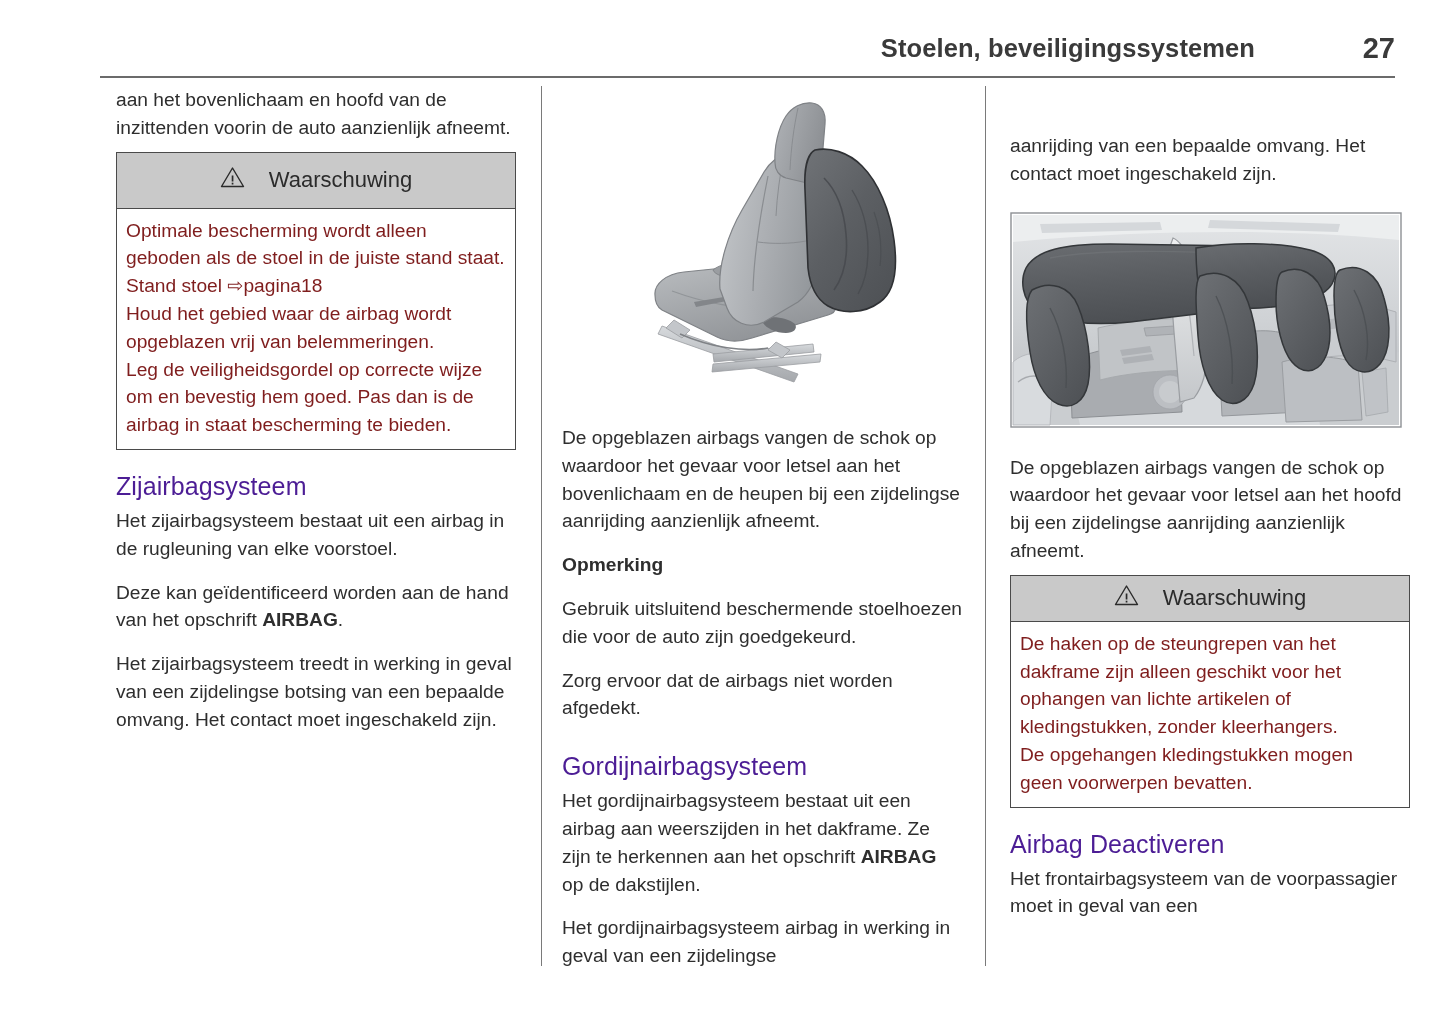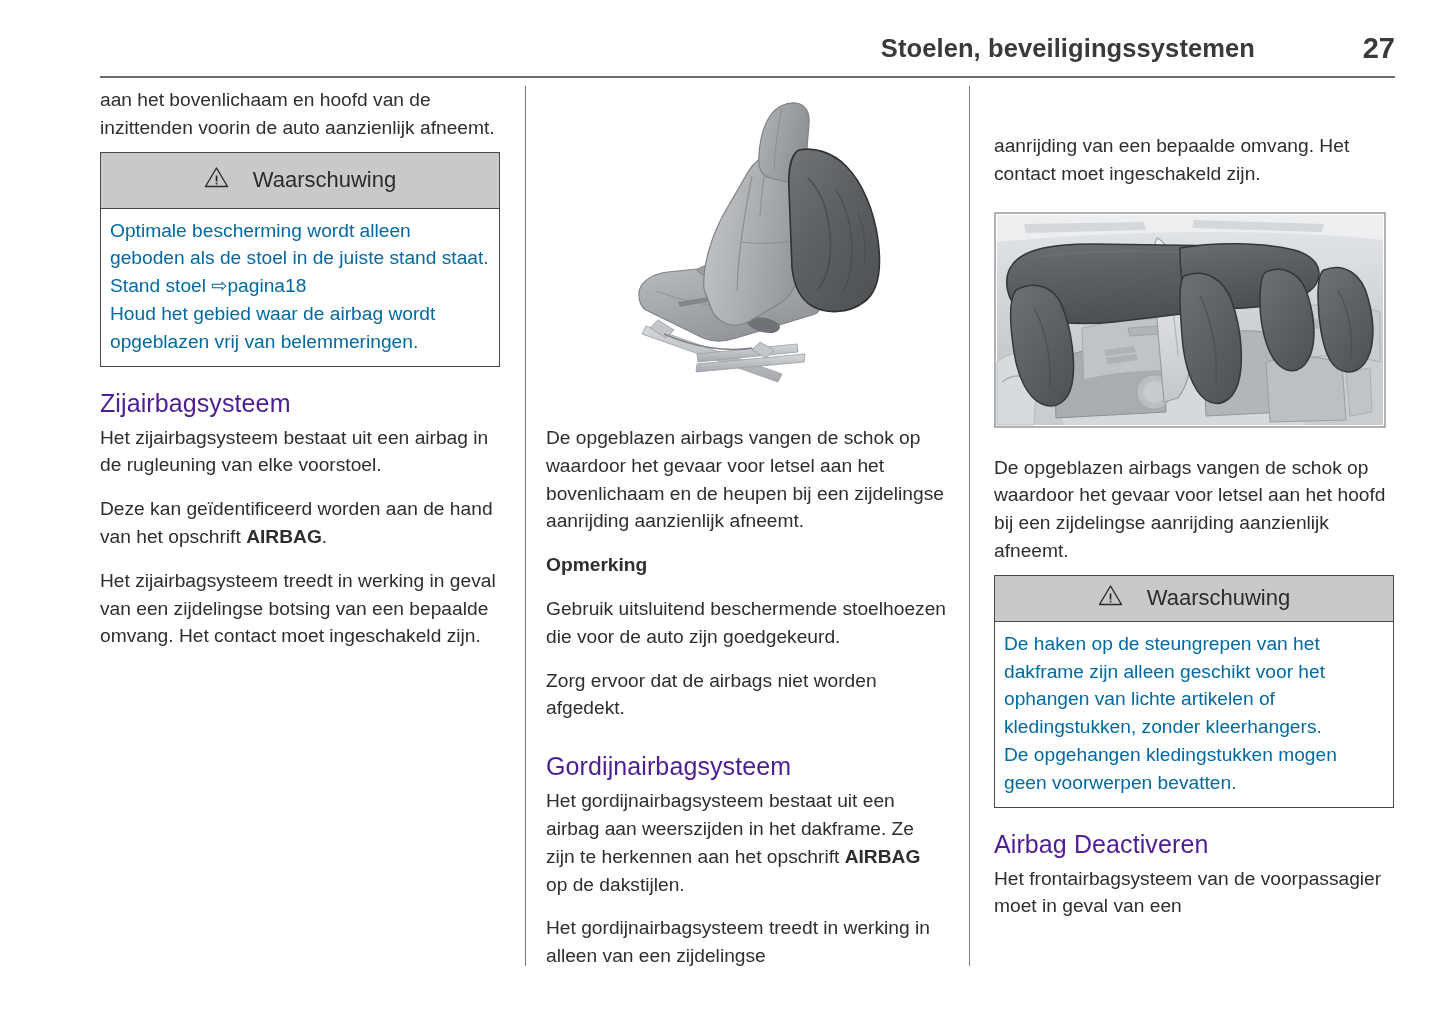--- a/index.html
+++ b/index.html
@@ -41,21 +41,21 @@
   .header-rule {
     position: absolute;
     left: 0; top: 42px; width: 1295px;
     height: 1.5px;
     background: #6b6b6b;
   }
 
   
   .columns {
     position: absolute;
-    left: 0; top: 86px;
+    left: 16px; top: 86px;
     width: 1204px; height: 890px;
   }
   .col {
     position: absolute;
     top: 0;
     width: 400px;
   }
   .col-1 { left: 100px; }
   .col-2 { left: 546px; }
   .col-3 { left: 994px; margin-top: 46px; }
@@ -109,21 +109,21 @@
   .warnbox-head.tall { height: 56px; }
   .warnbox-head.short { height: 46px; }
   .warn-tri { display: block; }
   .warnbox-body {
     padding: 8px 9px 10px 9px;
   }
   .warnbox-body p {
     margin: 0;
     font-size: 19.2px;
     line-height: 27.8px;
-    color: #0369a1;
+    color: #7f1d1d;
   }
 
   
   .figure { position: relative; }
   .fig-seat { width: 400px; height: 338px; }
   .fig-curtain { width: 392px; height: 216px; margin-top: 24px; }
   .fig-seat svg, .fig-curtain svg { display: block; }
 </style>
 </head>
 <body>
@@ -151,20 +151,21 @@
             <rect x="11.7" y="9.5" width="1.7" height="6" fill="#2b2b2b"></rect>
             <rect x="11.7" y="16.7" width="1.7" height="1.8" fill="#2b2b2b"></rect>
           </svg>
         </span>
         <span>Waarschuwing</span>
       </div>
       <div class="warnbox-body">
         <p>Optimale bescherming wordt alleen geboden als de stoel in de juiste stand staat.</p>
         <p>Stand stoel ⇨pagina18</p>
         <p>Houd het gebied waar de airbag wordt opgeblazen vrij van belemmeringen.</p>
+        <p>Leg de veiligheidsgordel op correcte wijze om en bevestig hem goed. Pas dan is de airbag in staat bescherming te bieden.</p>
       </div>
     </div>
 
     <h2 class="section">Zijairbagsysteem</h2>
 
     <p class="body">Het zijairbagsysteem bestaat uit een airbag in de rugleuning van elke voorstoel.</p>
     <p class="body"><span>Deze kan geïdentificeerd worden aan de hand van het opschrift </span><b class="caps">AIRBAG</b><span>.</span></p>
     <p class="body">Het zijairbagsysteem treedt in werking in geval van een zijdelingse botsing van een bepaalde omvang. Het contact moet ingeschakeld zijn.</p>
 
   </div>
@@ -235,21 +236,21 @@
     </div>
 
     <p class="body">De opgeblazen airbags vangen de schok op waardoor het gevaar voor letsel aan het bovenlichaam en de heupen bij een zijdelingse aanrijding aanzienlijk afneemt.</p>
     <p class="body"><b class="note">Opmerking</b></p>
     <p class="body">Gebruik uitsluitend beschermende stoelhoezen die voor de auto zijn goedgekeurd.</p>
     <p class="body">Zorg ervoor dat de airbags niet worden afgedekt.</p>
 
     <h2 class="section tight">Gordijnairbagsysteem</h2>
 
     <p class="body"><span>Het gordijnairbagsysteem bestaat uit een airbag aan weerszijden in het dakframe. Ze zijn te herkennen aan het opschrift </span><b class="caps">AIRBAG</b><span> op de dakstijlen.</span></p>
-    <p class="body">Het gordijnairbagsysteem treedt in werking in alleen van een zijdelingse</p>
+    <p class="body">Het gordijnairbagsysteem airbag in werking in geval van een zijdelingse</p>
 
   </div>
 
   <div class="col col-3">
 
     <p class="body">aanrijding van een bepaalde omvang. Het contact moet ingeschakeld zijn.</p>
 
     <div class="figure fig-curtain">
       <svg width="392" height="216" viewBox="0 0 392 216">
         <defs>

